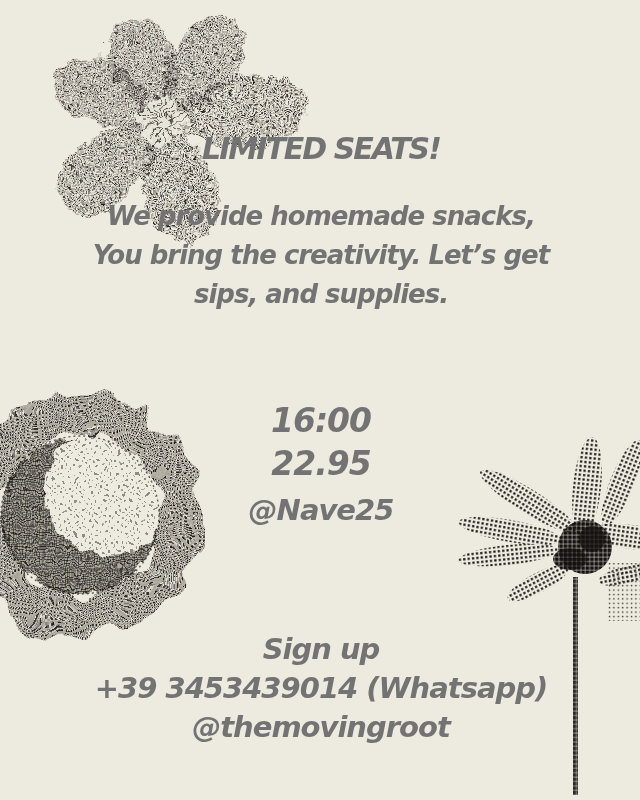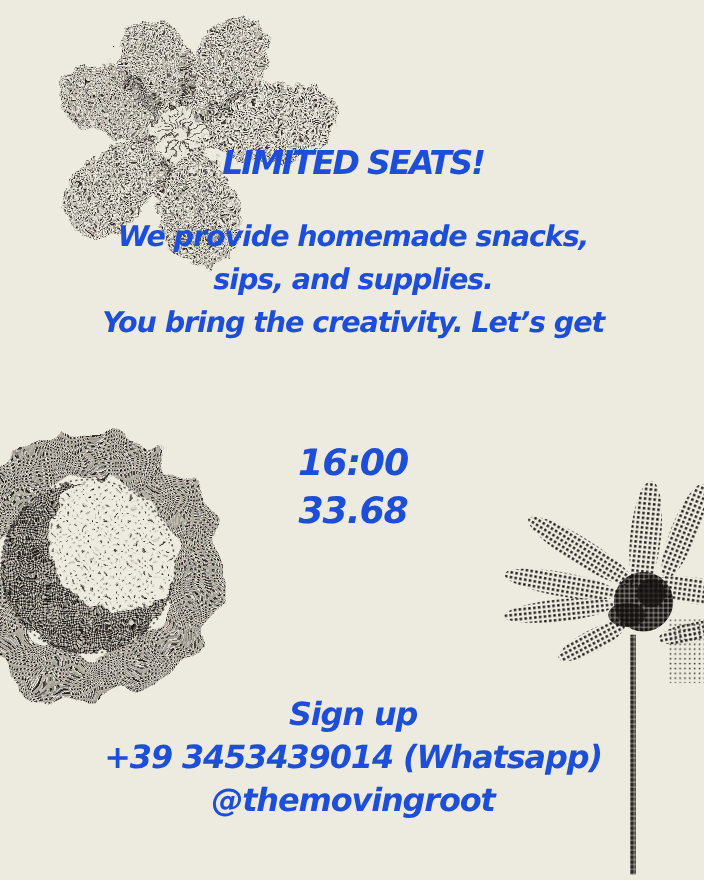--- a/index.html
+++ b/index.html
@@ -16,21 +16,21 @@
   }
   .deco {
     position: absolute;
     pointer-events: none;
   }
   .red-text {
     position: absolute;
     left: 2px;
     right: 0;
     text-align: center;
-    color: #1d4ed8;
+    color: #737373;
     font-weight: bold;
     font-style: italic;
     letter-spacing: -1px;
     white-space: nowrap;
   }
   .headline {
     top: 131px;
     font-size: 30px;
     letter-spacing: -2px;
   }
@@ -165,29 +165,30 @@
     <ellipse cx="130" cy="134" rx="17" ry="11" fill="url(#f3hd)"></ellipse>
     <circle cx="152" cy="114" r="13" fill="#141110" opacity="0.75"></circle>
   </g>
   <rect x="133" y="152" width="5" height="218" fill="url(#f3hd)" opacity="0.9"></rect>
 </svg>
 
 <div class="red-text headline">LIMITED SEATS!</div>
 
 <div class="red-text body-copy">
   <div>We provide homemade snacks,</div>
+  <div>You bring the creativity. Let’s get</div>
   <div>sips, and supplies.</div>
-  <div>You bring the creativity. Let’s get</div>
 </div>
 
 <div class="red-text times">
   <div>16:00</div>
-  <div>33.68</div>
+  <div>22.95</div>
 </div>
 
 <div class="red-text venue-block">
+  <div>@Nave25</div>
 </div>
 
 <div class="red-text signup-block">
   <div>Sign up</div>
   <div>+39 3453439014 (Whatsapp)</div>
   <div>@themovingroot</div>
 </div>
 
 </body></html>

